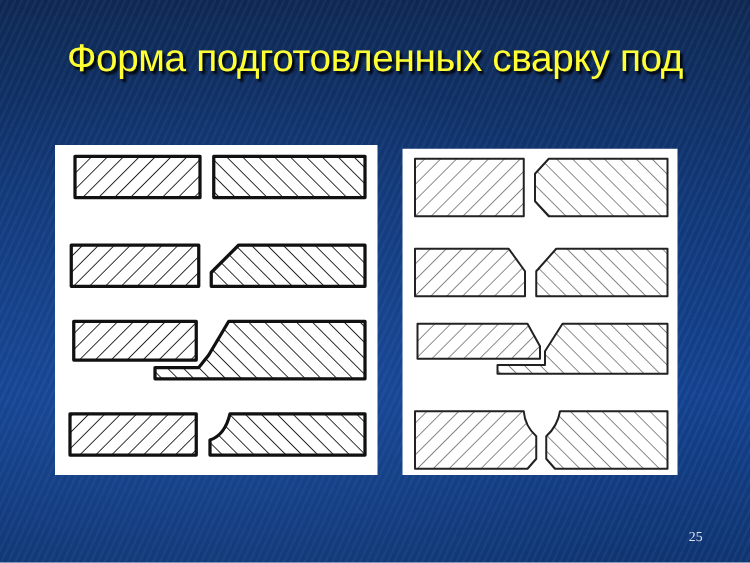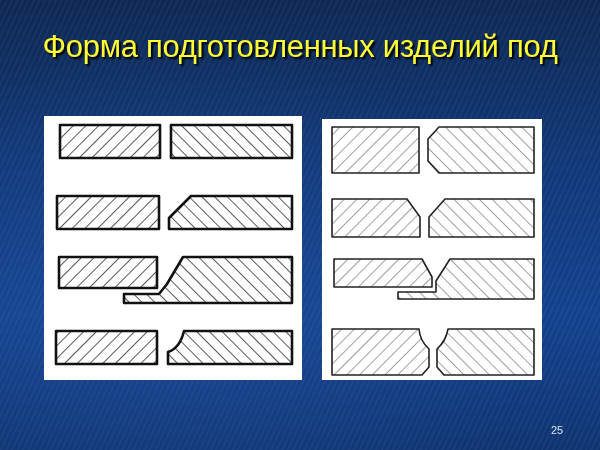--- a/index.html
+++ b/index.html
@@ -10,28 +10,28 @@
       linear-gradient(180deg,#0f2a55 0%,#12397a 35%,#154493 70%,#103674 100%);
     font-family:"Liberation Sans",sans-serif;}
   .title{position:absolute;left:0;top:28px;width:600px;text-align:center;
     color:#ffff33;font-size:31px;line-height:38px;
     text-shadow:2px 2px 2px #000;letter-spacing:-0.3px;
     font-family:"Liberation Sans",sans-serif;}
   .panel{position:absolute;background:#fff;}
   .p-left{left:44px;top:116px;width:258px;height:264px;}
   .p-right{left:322px;top:119px;width:220px;height:261px;}
   .page-num{position:absolute;left:551px;top:424px;color:#dde4ee;font-size:11px;
-    font-family:Liberation Sans, sans-serif;}
+    font-family:Liberation Serif, serif;}
   svg{display:block;}
 </style>
 </head>
 <body>
 
 <div class="title">
-  <div>Форма подготовленных изделий под</div>
+  <div>Форма подготовленных сварку под</div>
 </div>
 
 <div class="panel p-left">
   <svg width="258" height="264" viewBox="0 0 258 264">
     <defs>
       <pattern id="hL" width="9" height="9" patternUnits="userSpaceOnUse" patternTransform="rotate(45)">
         <line x1="0" y1="0" x2="0" y2="9" stroke="#111" stroke-width="1.4"></line>
       </pattern>
       <pattern id="hR" width="9" height="9" patternUnits="userSpaceOnUse" patternTransform="rotate(-45)">
         <line x1="0" y1="0" x2="0" y2="9" stroke="#111" stroke-width="1.4"></line>

